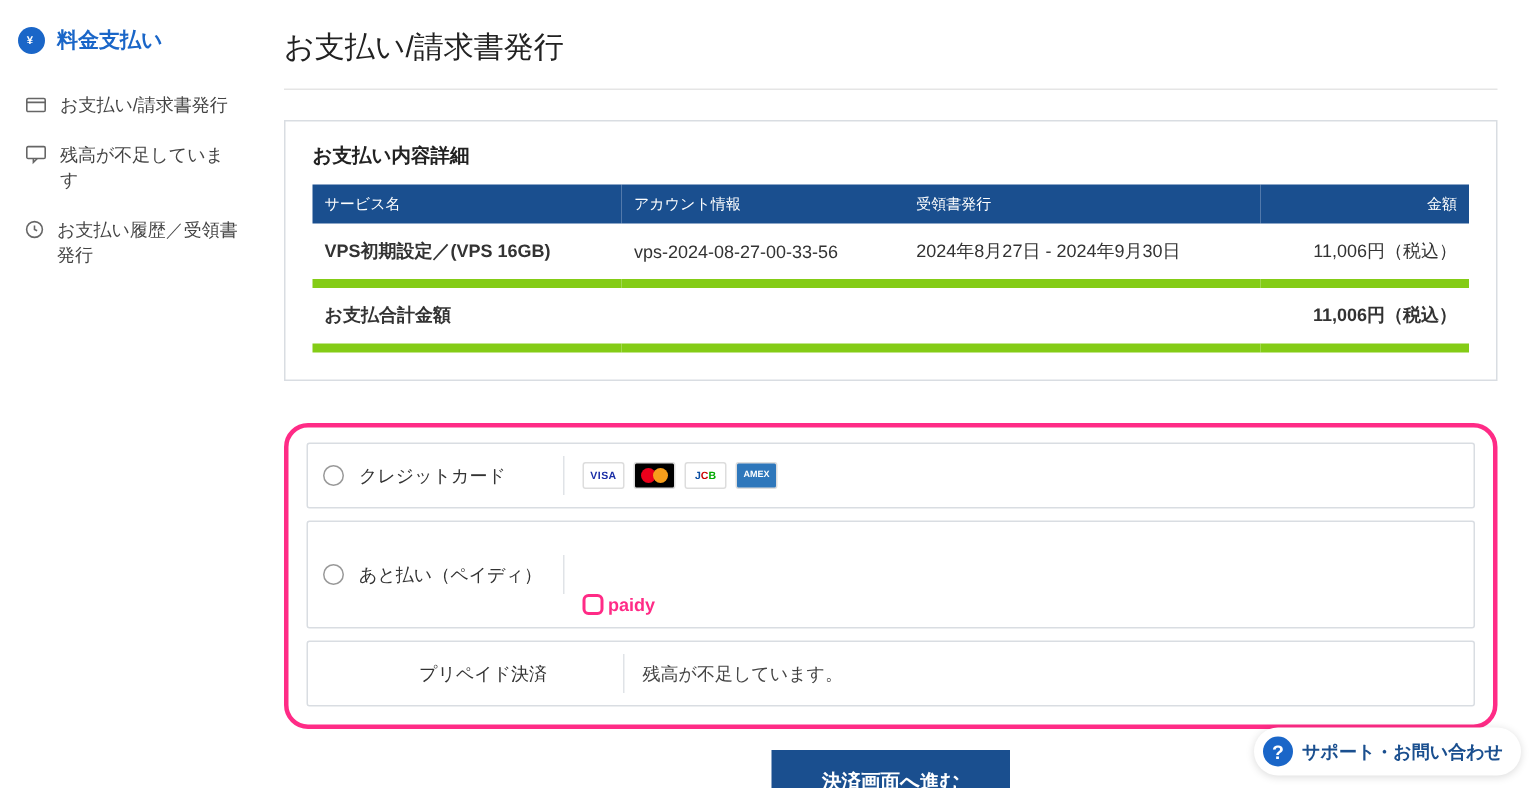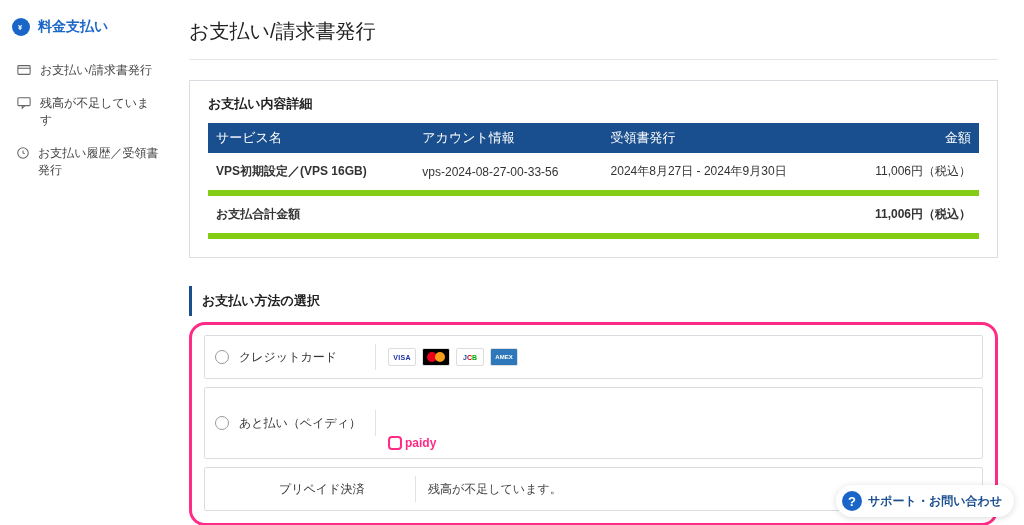--- a/index.html
+++ b/index.html
@@ -11,21 +11,21 @@
   .sb-title .ico svg { width: 10px; height: 10px; fill: #fff; }
   .sb-item { display: flex; align-items: flex-start; color: #444; font-size: 12px; padding: 8px 4px; cursor: pointer; }
   .sb-item .ico { width: 16px; height: 16px; margin-right: 8px; display: inline-flex; align-items: center; justify-content: center; }
   .sb-item .ico svg { width: 14px; height: 14px; fill: #666; }
   .main { flex: 1; padding: 18px 26px 0 14px; overflow-y: auto; }
   .page-title { font-size: 20px; font-weight: 500; color: #222; margin-bottom: 14px; }
   .hr { border: 0; border-top: 1px solid #e5e5e5; margin-bottom: 20px; }
   .card { border: 1px solid #d9dde2; padding: 14px 18px 18px; margin-bottom: 28px; }
   .card-title { font-size: 13px; font-weight: 600; color: #222; margin-bottom: 10px; }
   table { width: 100%; border-collapse: collapse; font-size: 12px; }
-  thead th { background: #1a4f8f; color: #fff; font-weight: 500; text-align: left; padding: 6px 8px; font-size: 13px; }
+  thead th { background: #1a4f8f; color: #fff; font-weight: 500; text-align: left; padding: 6px 8px; font-size: 10px; }
   thead th:last-child { text-align: right; }
   tbody td { padding: 10px 8px; border-bottom: 6px solid #84cc16; color: #333; }
   tbody td:first-child { font-weight: 600; }
   tbody td:last-child { text-align: right; }
   .total-row td { font-weight: 700; }
   .section-head { border-left: 3px solid #1a4f8f; padding: 6px 10px; font-size: 13px; font-weight: 600; color: #222; margin-bottom: 0; }
   .hl-box { border: 3px solid #ff2b86; border-radius: 16px; padding: 10px 12px 12px; margin-top: 6px; }
   .pm-row { display: flex; align-items: center; border: 1px solid #d9dde2; border-radius: 2px; margin-bottom: 8px; min-height: 44px; cursor: pointer; }
   .pm-row:last-of-type { cursor: default; padding-left: 40px; }
   .pm-left { width: 170px; display: flex; align-items: center; padding: 10px 8px 10px 10px; }
@@ -117,21 +117,20 @@
           <tr class="total-row">
             <td>お支払合計金額</td>
             <td></td>
               <td></td>
             <td>11,006円（税込）</td>
           </tr>
         </tbody>
       </table>
     </div>
 
-    <div class="section-head">お支払い方法の選択</div>
 
     <div class="hl-box">
       <div class="pm-row">
         <div class="pm-left">
           <span class="radio"></span>
           <span class="pm-label">クレジットカード</span>
         </div>
         <div class="pm-div"></div>
         <div class="pm-right">
           <span class="brand b-visa">VISA</span>

